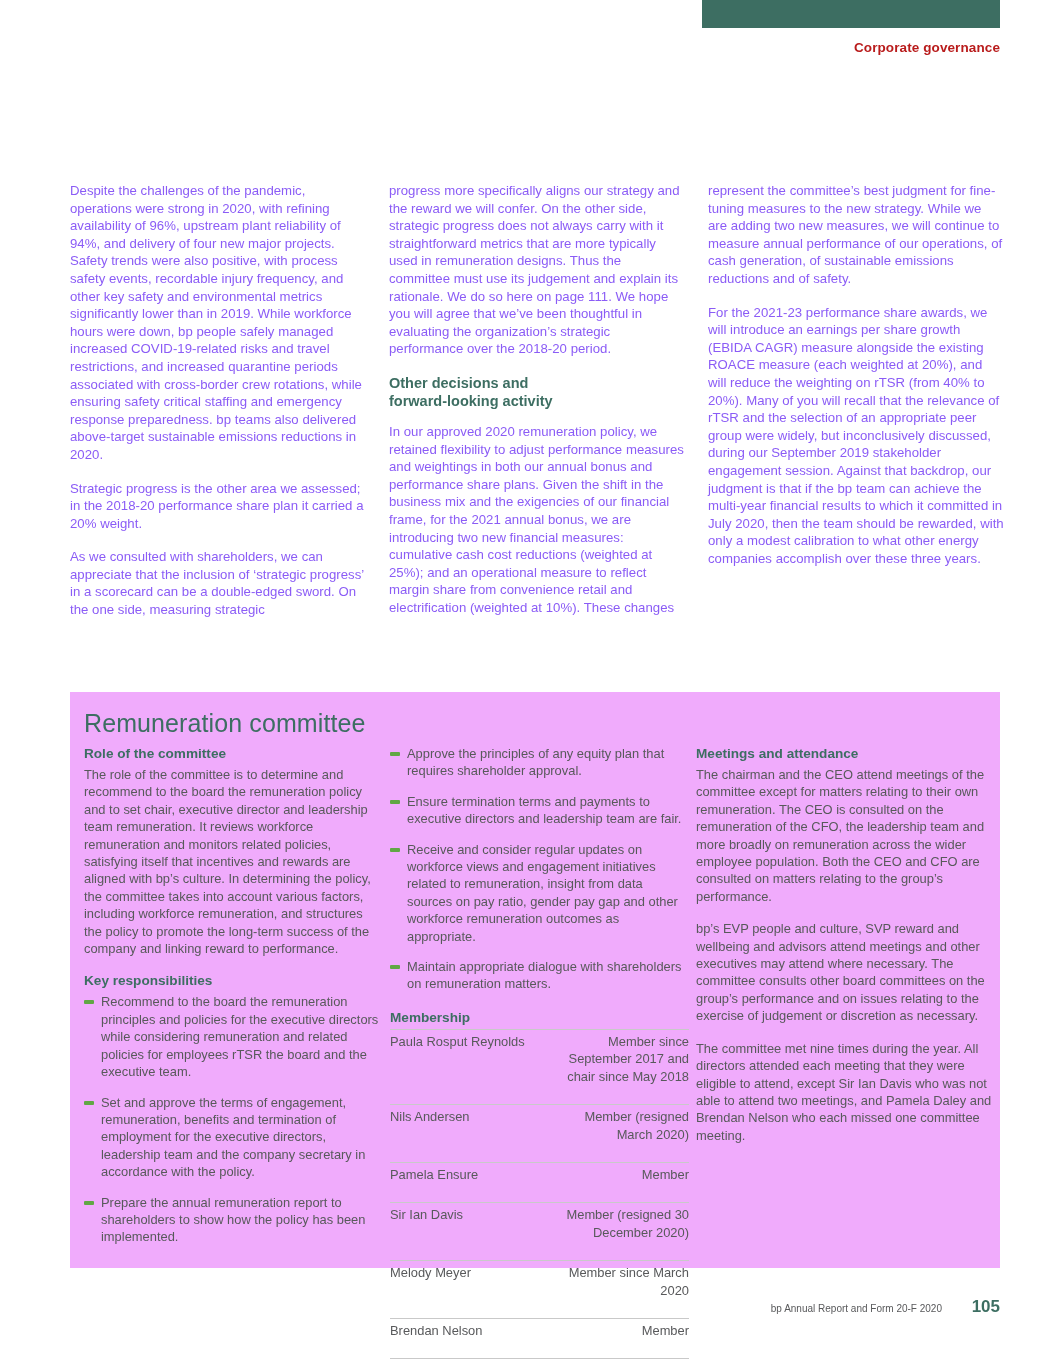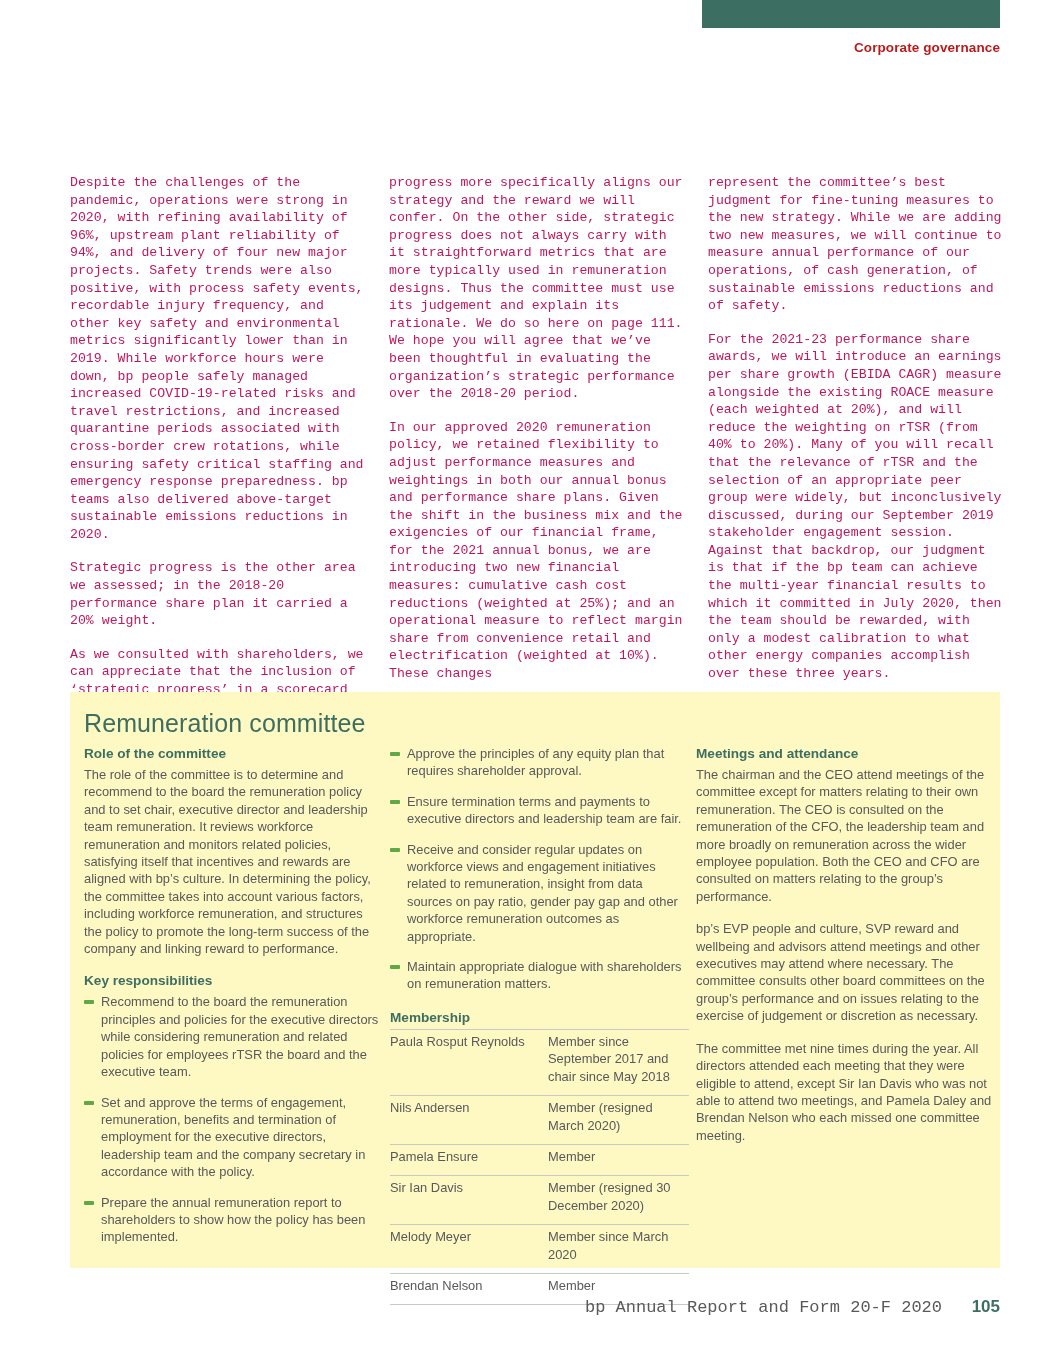--- a/index.html
+++ b/index.html
@@ -41,46 +41,45 @@
     left: 70px;
     top: 170px;
     width: 935px;
     display: flex;
     gap: 23px;
   }
   .body-col {
     width: 296px;
   }
   .body-col p {
-    margin: 4px 0 16px 0;
+    margin: 12px 0 16px 0;
     font-size: 13.2px;
     line-height: 17.6px;
-    color: #be185d;
+    color: #8b5cf6;
     letter-spacing: 0.02px;
-    font-family: Liberation Mono, monospace;
   }
   .body-col p:last-child { margin-bottom: 0; }
 
   h2.sub-head {
     margin: 4px 0 1px 0;
     font-size: 14.5px;
     line-height: 18.5px;
     font-weight: bold;
     color: #3d6e62;
   }
   h2.sub-head .ln { display: block; }
 
   
   .panel {
     position: absolute;
     left: 70px;
     top: 692px;
     width: 930px;
     height: 576px;
-    background: #fef9c3;
+    background: #f0abfc;
   }
   .panel-inner {
     padding: 17px 0 0 0;
   }
   .panel-title {
     margin: 0 0 7px 14px;
     font-size: 25px;
     font-weight: normal;
     color: #3d6e62;
     letter-spacing: 0.1px;
@@ -142,41 +141,40 @@
   }
   table.membership {
     border-collapse: collapse;
     width: 293px;
     table-layout: fixed;
   }
   table.membership td {
     font-size: 12.9px;
     line-height: 17.4px;
     color: #58595b;
-    padding: 3px 0 10px 0;
+    padding: 3px 0 19px 0;
     border-top: 1px solid #c9c9c9;
     vertical-align: top;
   }
   table.membership tr:last-child td { border-bottom: 1px solid #c9c9c9; }
   table.membership td.name { width: 152px; padding-right: 6px; }
-  table.membership td.role { width: 141px; }
+  table.membership td.role { width: 141px; text-align: right; }
 
   
   .footer {
     position: absolute;
     right: 48px;
     top: 1297px;
     display: flex;
     align-items: baseline;
     gap: 28px;
   }
   .footer-note {
-    font-size: 17px;
-    color: #58595b;
-    font-family: Liberation Mono, monospace;
+    font-size: 10px;
+    color: #58595b;
   }
   .footer-page {
     font-size: 17px;
     font-weight: bold;
     color: #3d6e62;
     min-width: 30px;
     text-align: right;
   }
 </style>
 </head>
@@ -188,20 +186,24 @@
 <div class="body-columns">
 
   <div class="body-col">
     <p>Despite the challenges of the pandemic, operations were strong in 2020, with refining availability of 96%, upstream plant reliability of 94%, and delivery of four new major projects. Safety trends were also positive, with process safety events, recordable injury frequency, and other key safety and environmental metrics significantly lower than in 2019. While workforce hours were down, bp people safely managed increased COVID-19-related risks and travel restrictions, and increased quarantine periods associated with cross-border crew rotations, while ensuring safety critical staffing and emergency response preparedness. bp teams also delivered above-target sustainable emissions reductions in 2020.</p>
     <p>Strategic progress is the other area we assessed; in the 2018-20 performance share plan it carried a 20% weight.</p>
     <p>As we consulted with shareholders, we can appreciate that the inclusion of ‘strategic progress’ in a scorecard can be a double-edged sword. On the one side, measuring strategic</p>
   </div>
 
   <div class="body-col">
     <p>progress more specifically aligns our strategy and the reward we will confer. On the other side, strategic progress does not always carry with it straightforward metrics that are more typically used in remuneration designs. Thus the committee must use its judgement and explain its rationale. We do so here on page 111. We hope you will agree that we’ve been thoughtful in evaluating the organization’s strategic performance over the 2018-20 period.</p>
+    <h2 class="sub-head">
+      <span class="ln">Other decisions and</span>
+      <span class="ln">forward-looking activity</span>
+    </h2>
     <p>In our approved 2020 remuneration policy, we retained flexibility to adjust performance measures and weightings in both our annual bonus and performance share plans. Given the shift in the business mix and the exigencies of our financial frame, for the 2021 annual bonus, we are introducing two new financial measures: cumulative cash cost reductions (weighted at 25%); and an operational measure to reflect margin share from convenience retail and electrification (weighted at 10%). These changes</p>
   </div>
 
   <div class="body-col">
     <p>represent the committee’s best judgment for fine-tuning measures to the new strategy. While we are adding two new measures, we will continue to measure annual performance of our operations, of cash generation, of sustainable emissions reductions and of safety.</p>
     <p>For the 2021-23 performance share awards, we will introduce an earnings per share growth (EBIDA CAGR) measure alongside the existing ROACE measure (each weighted at 20%), and will reduce the weighting on rTSR (from 40% to 20%). Many of you will recall that the relevance of rTSR and the selection of an appropriate peer group were widely, but inconclusively discussed, during our September 2019 stakeholder engagement session. Against that backdrop, our judgment is that if the bp team can achieve the multi-year financial results to which it committed in July 2020, then the team should be rewarded, with only a modest calibration to what other energy companies accomplish over these three years.</p>
   </div>
 
 </div>
 

